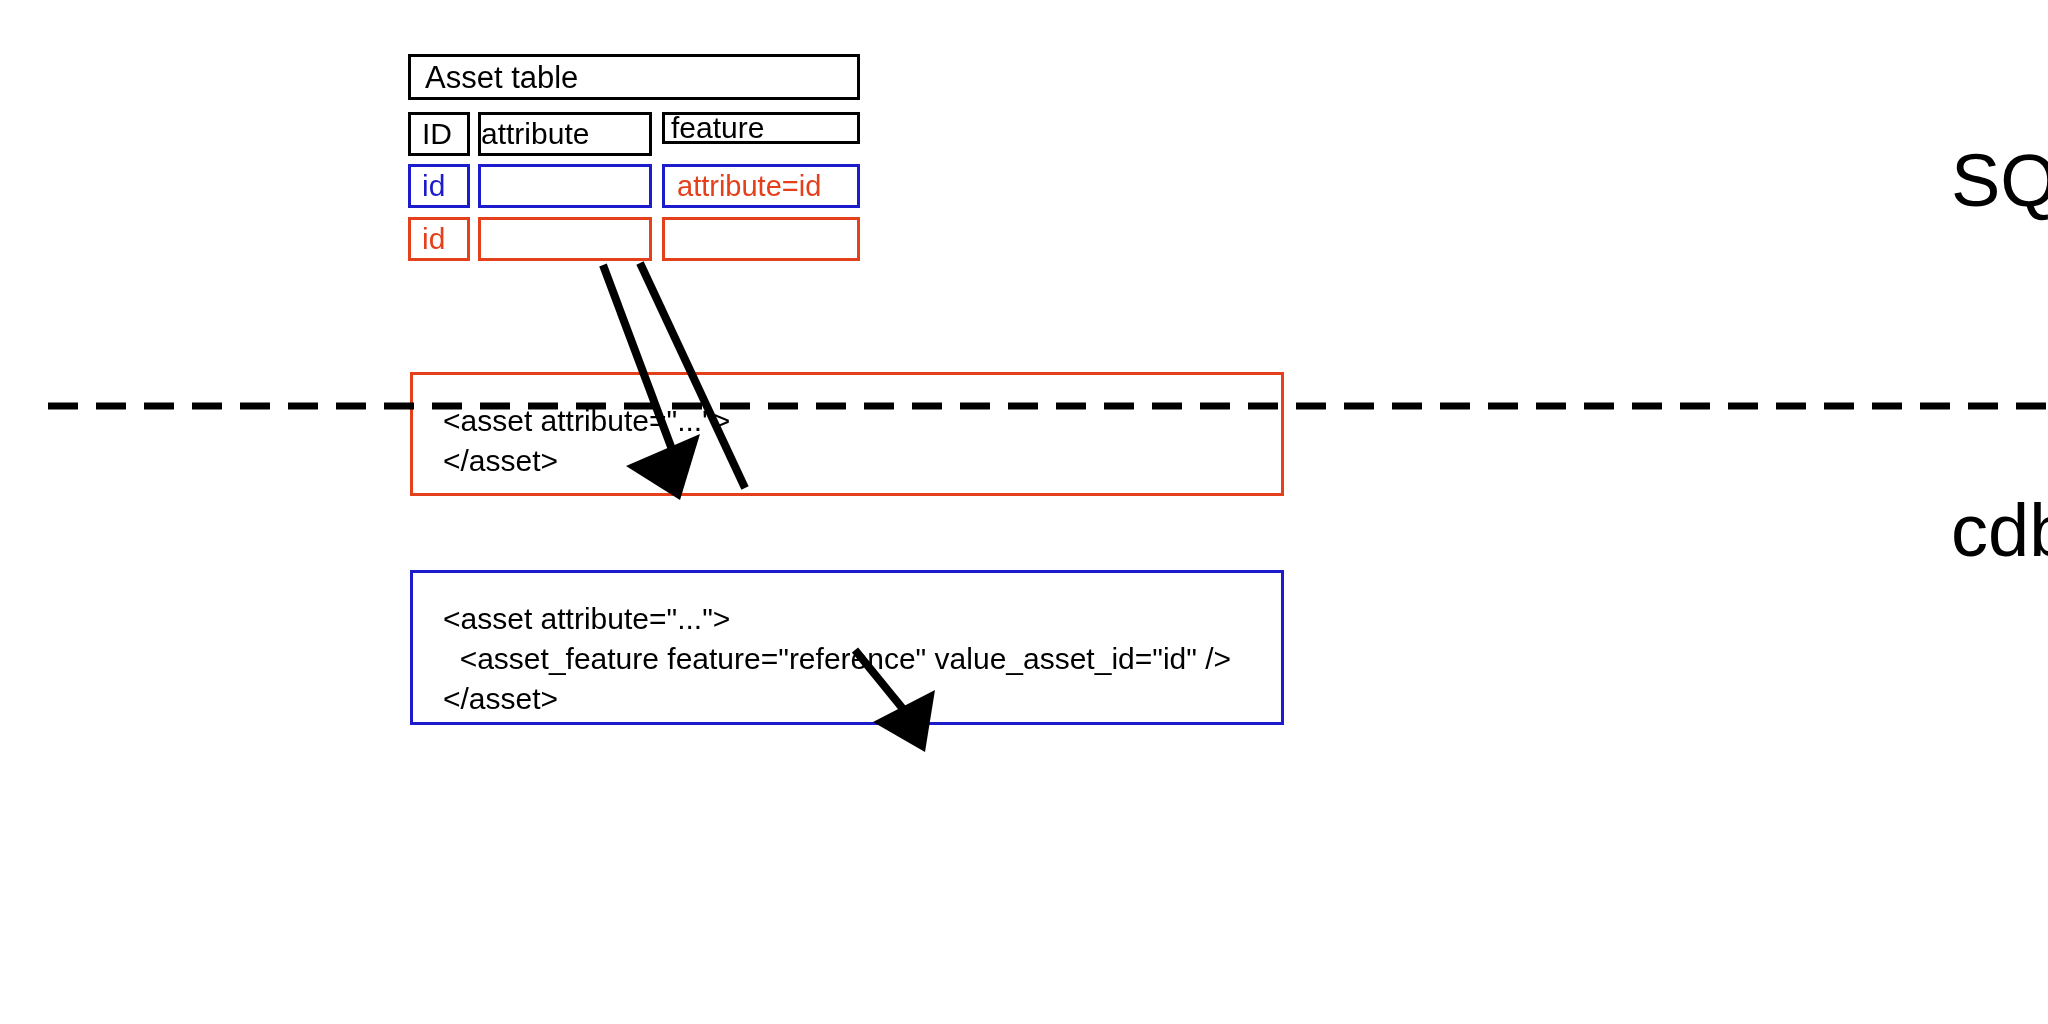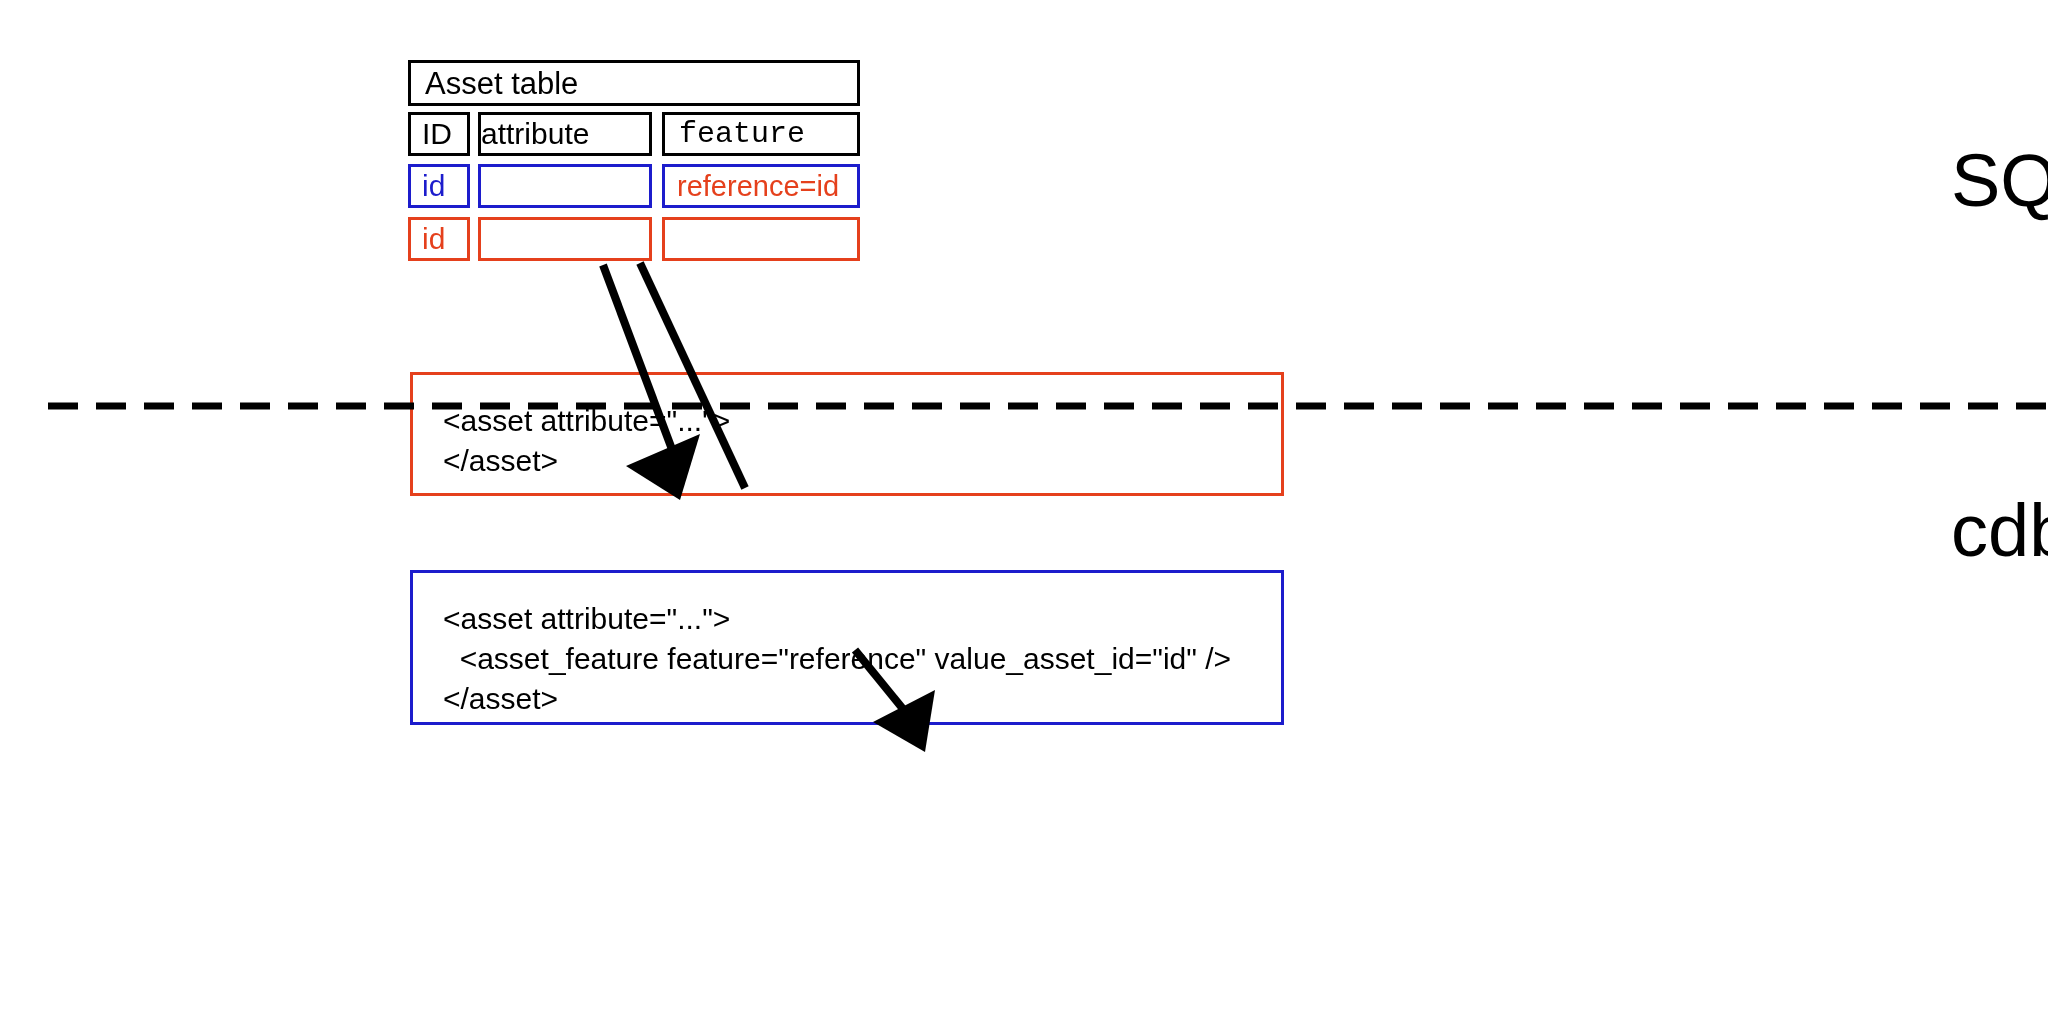--- a/index.html
+++ b/index.html
@@ -35,28 +35,28 @@
   .b-black { border: 3px solid #000000; }
   .b-blue  { border: 3px solid #1c1ccc; }
   .b-red   { border: 3px solid #e5401c; }
 
   .t-black { color: #000000; }
   .t-blue  { color: #1c1ccc; }
   .t-red   { color: #e5401c; }
 
   
   #tbl-title {
-    left: 408px; top: 60px; width: 452px; height: 46px;
+    left: 408px; top: 54px; width: 452px; height: 46px;
     padding-left: 14px;
     font-size: 31px;
   }
   
   #hdr-id        { left: 408px; top: 112px; width: 62px;  height: 44px; padding-left: 11px; font-size: 30px; }
   #hdr-attribute { left: 478px; top: 112px; width: 174px; height: 44px; font-size: 30px; }
-  #hdr-feature   { left: 662px; top: 112px; width: 198px; height: 44px; padding-left: 14px; font-size: 30px; font-family: Liberation Mono, monospace; }
+  #hdr-feature   { left: 662px; top: 112px; width: 198px; height: 32px; padding-left: 6px; font-size: 30px; }
   
   #row1-id      { left: 408px; top: 164px; width: 62px;  height: 44px; padding-left: 11px; font-size: 30px; }
   #row1-attr    { left: 478px; top: 164px; width: 174px; height: 44px; }
   #row1-feature { left: 662px; top: 164px; width: 198px; height: 44px; padding-left: 12px; font-size: 29px; }
   
   #row2-id      { left: 408px; top: 217px; width: 62px;  height: 44px; padding-left: 11px; font-size: 30px; }
   #row2-attr    { left: 478px; top: 217px; width: 174px; height: 44px; }
   #row2-feature { left: 662px; top: 217px; width: 198px; height: 44px; }
 
   
@@ -111,21 +111,21 @@
     <span>feature</span>
   </div>
 
   <div class="tbl-cell b-blue t-blue" id="row1-id">
     <span>id</span>
   </div>
   <div class="tbl-cell b-blue t-blue" id="row1-attr">
     <span></span>
   </div>
   <div class="tbl-cell b-blue t-red" id="row1-feature">
-    <span>reference=id</span>
+    <span>attribute=id</span>
   </div>
 
   <div class="tbl-cell b-red t-red" id="row2-id">
     <span>id</span>
   </div>
   <div class="tbl-cell b-red t-red" id="row2-attr">
     <span></span>
   </div>
   <div class="tbl-cell b-red t-red" id="row2-feature">
     <span></span>

